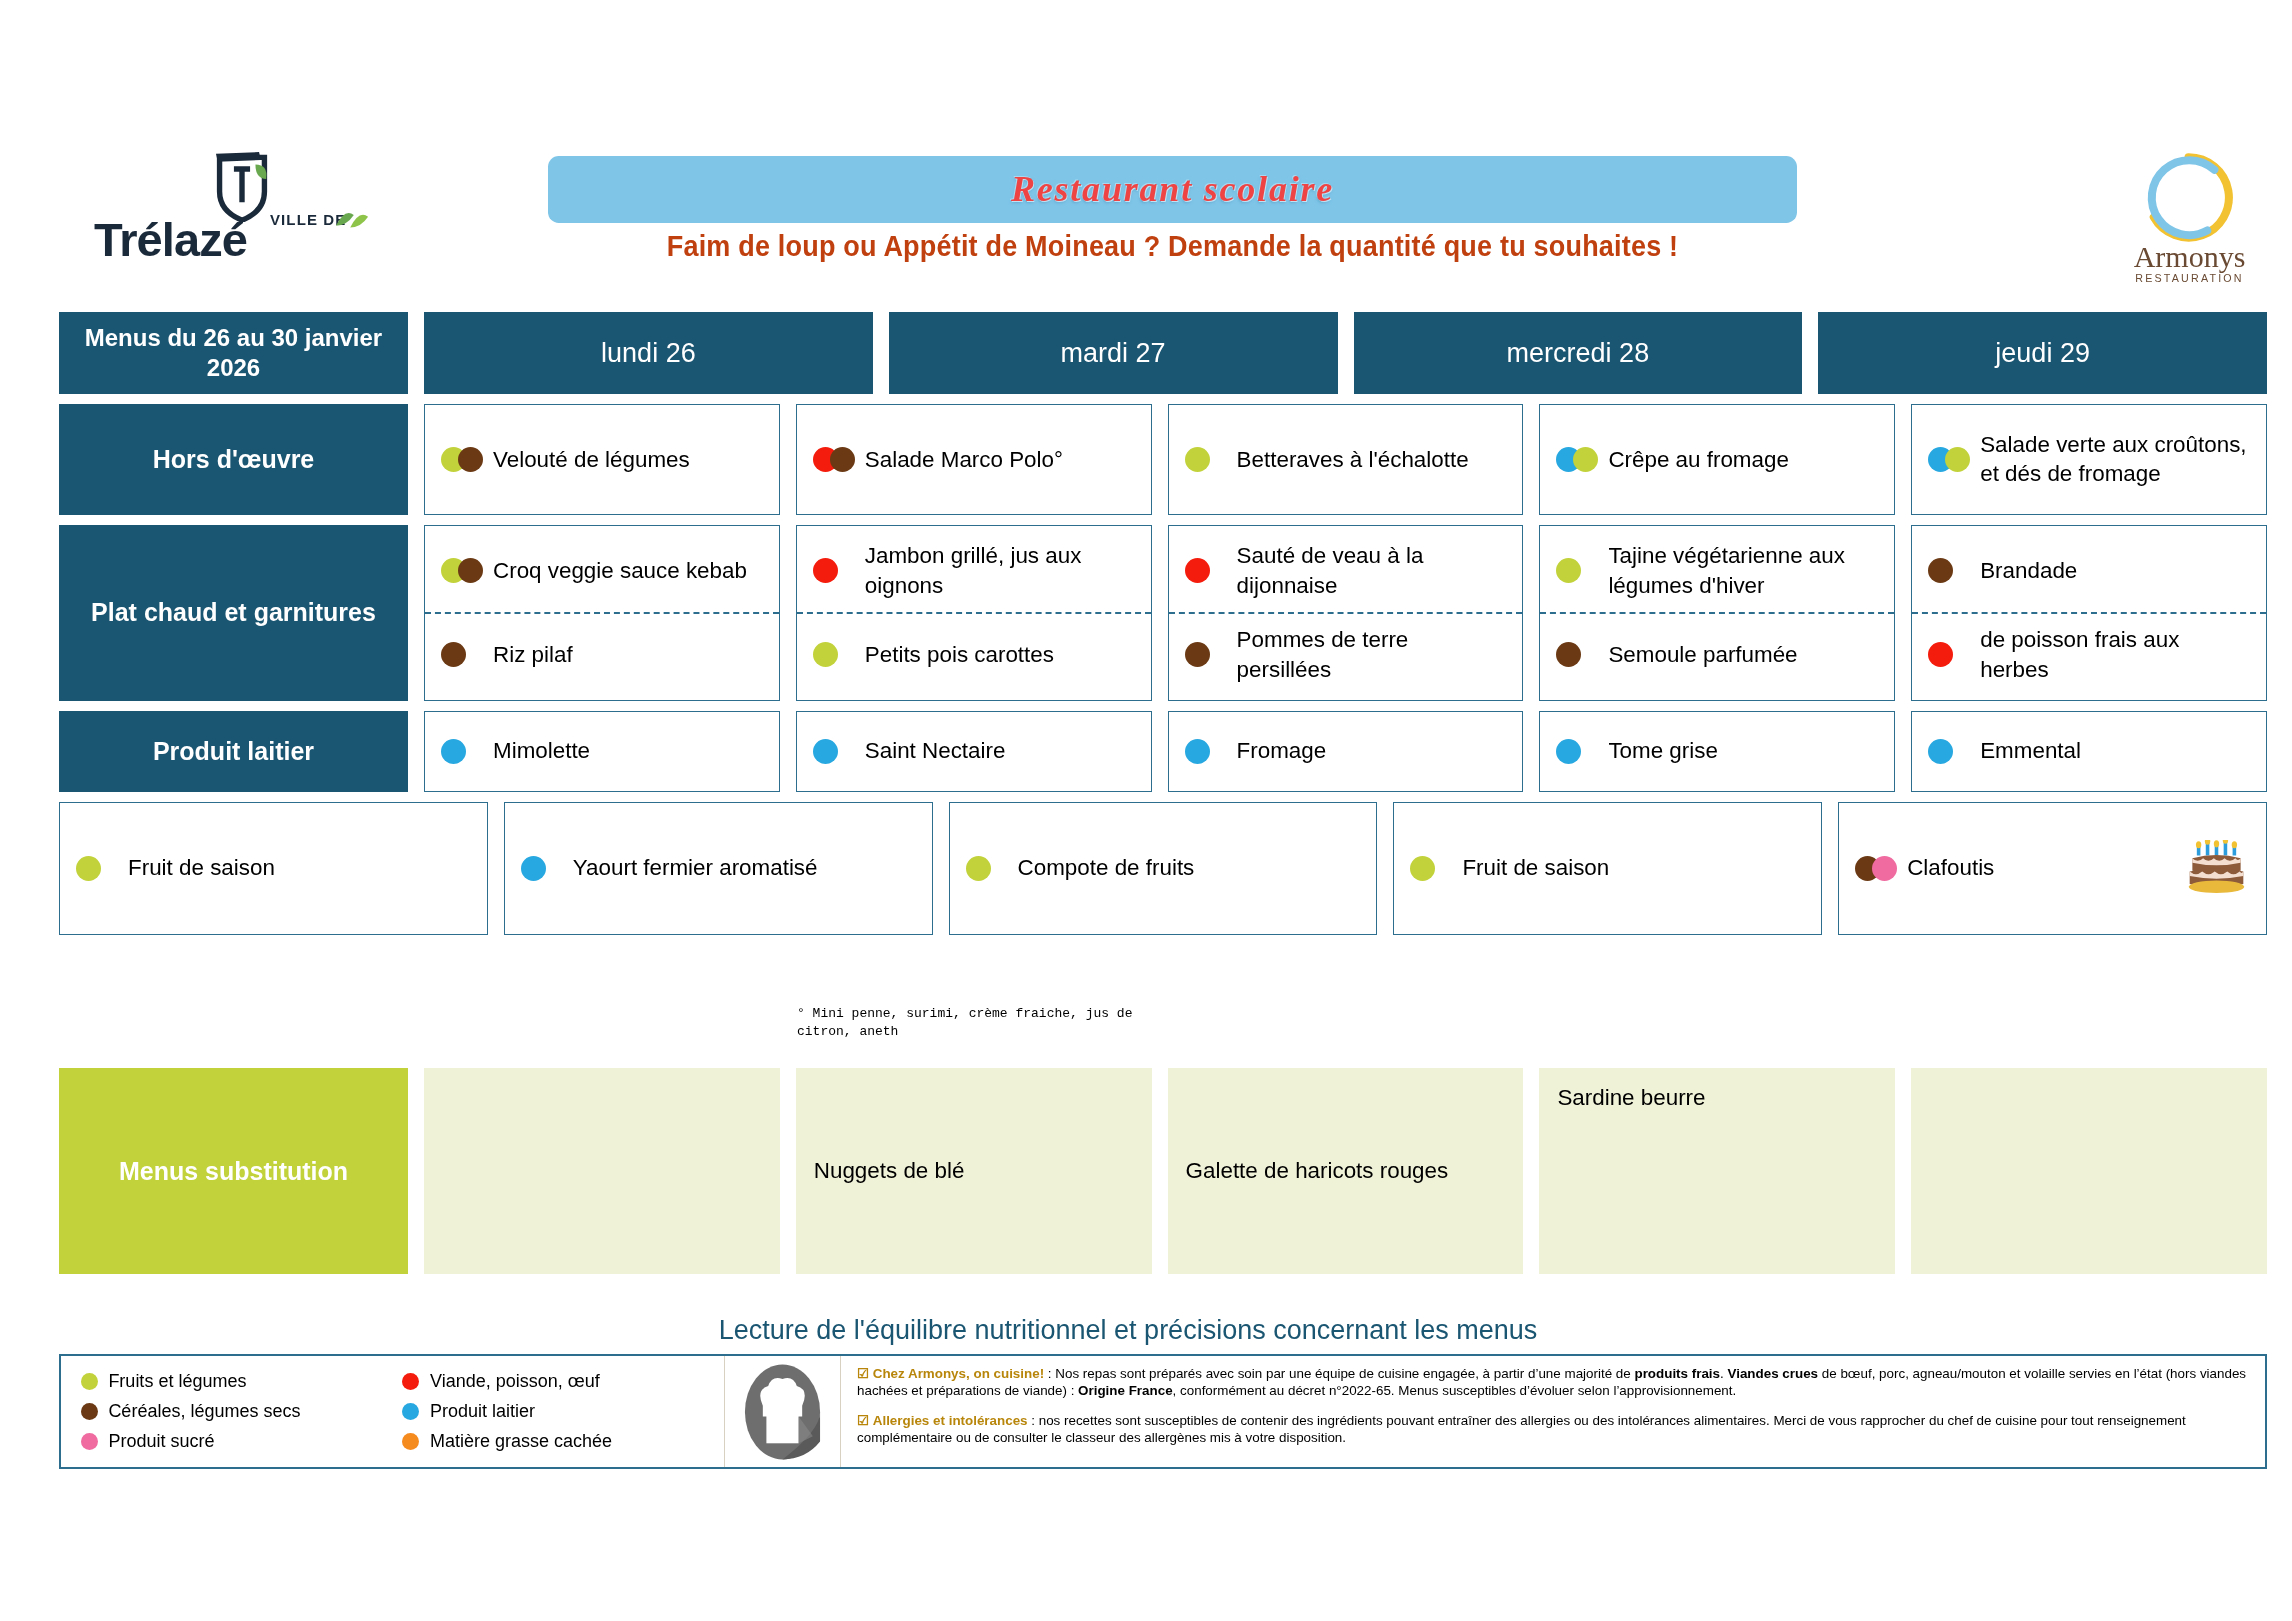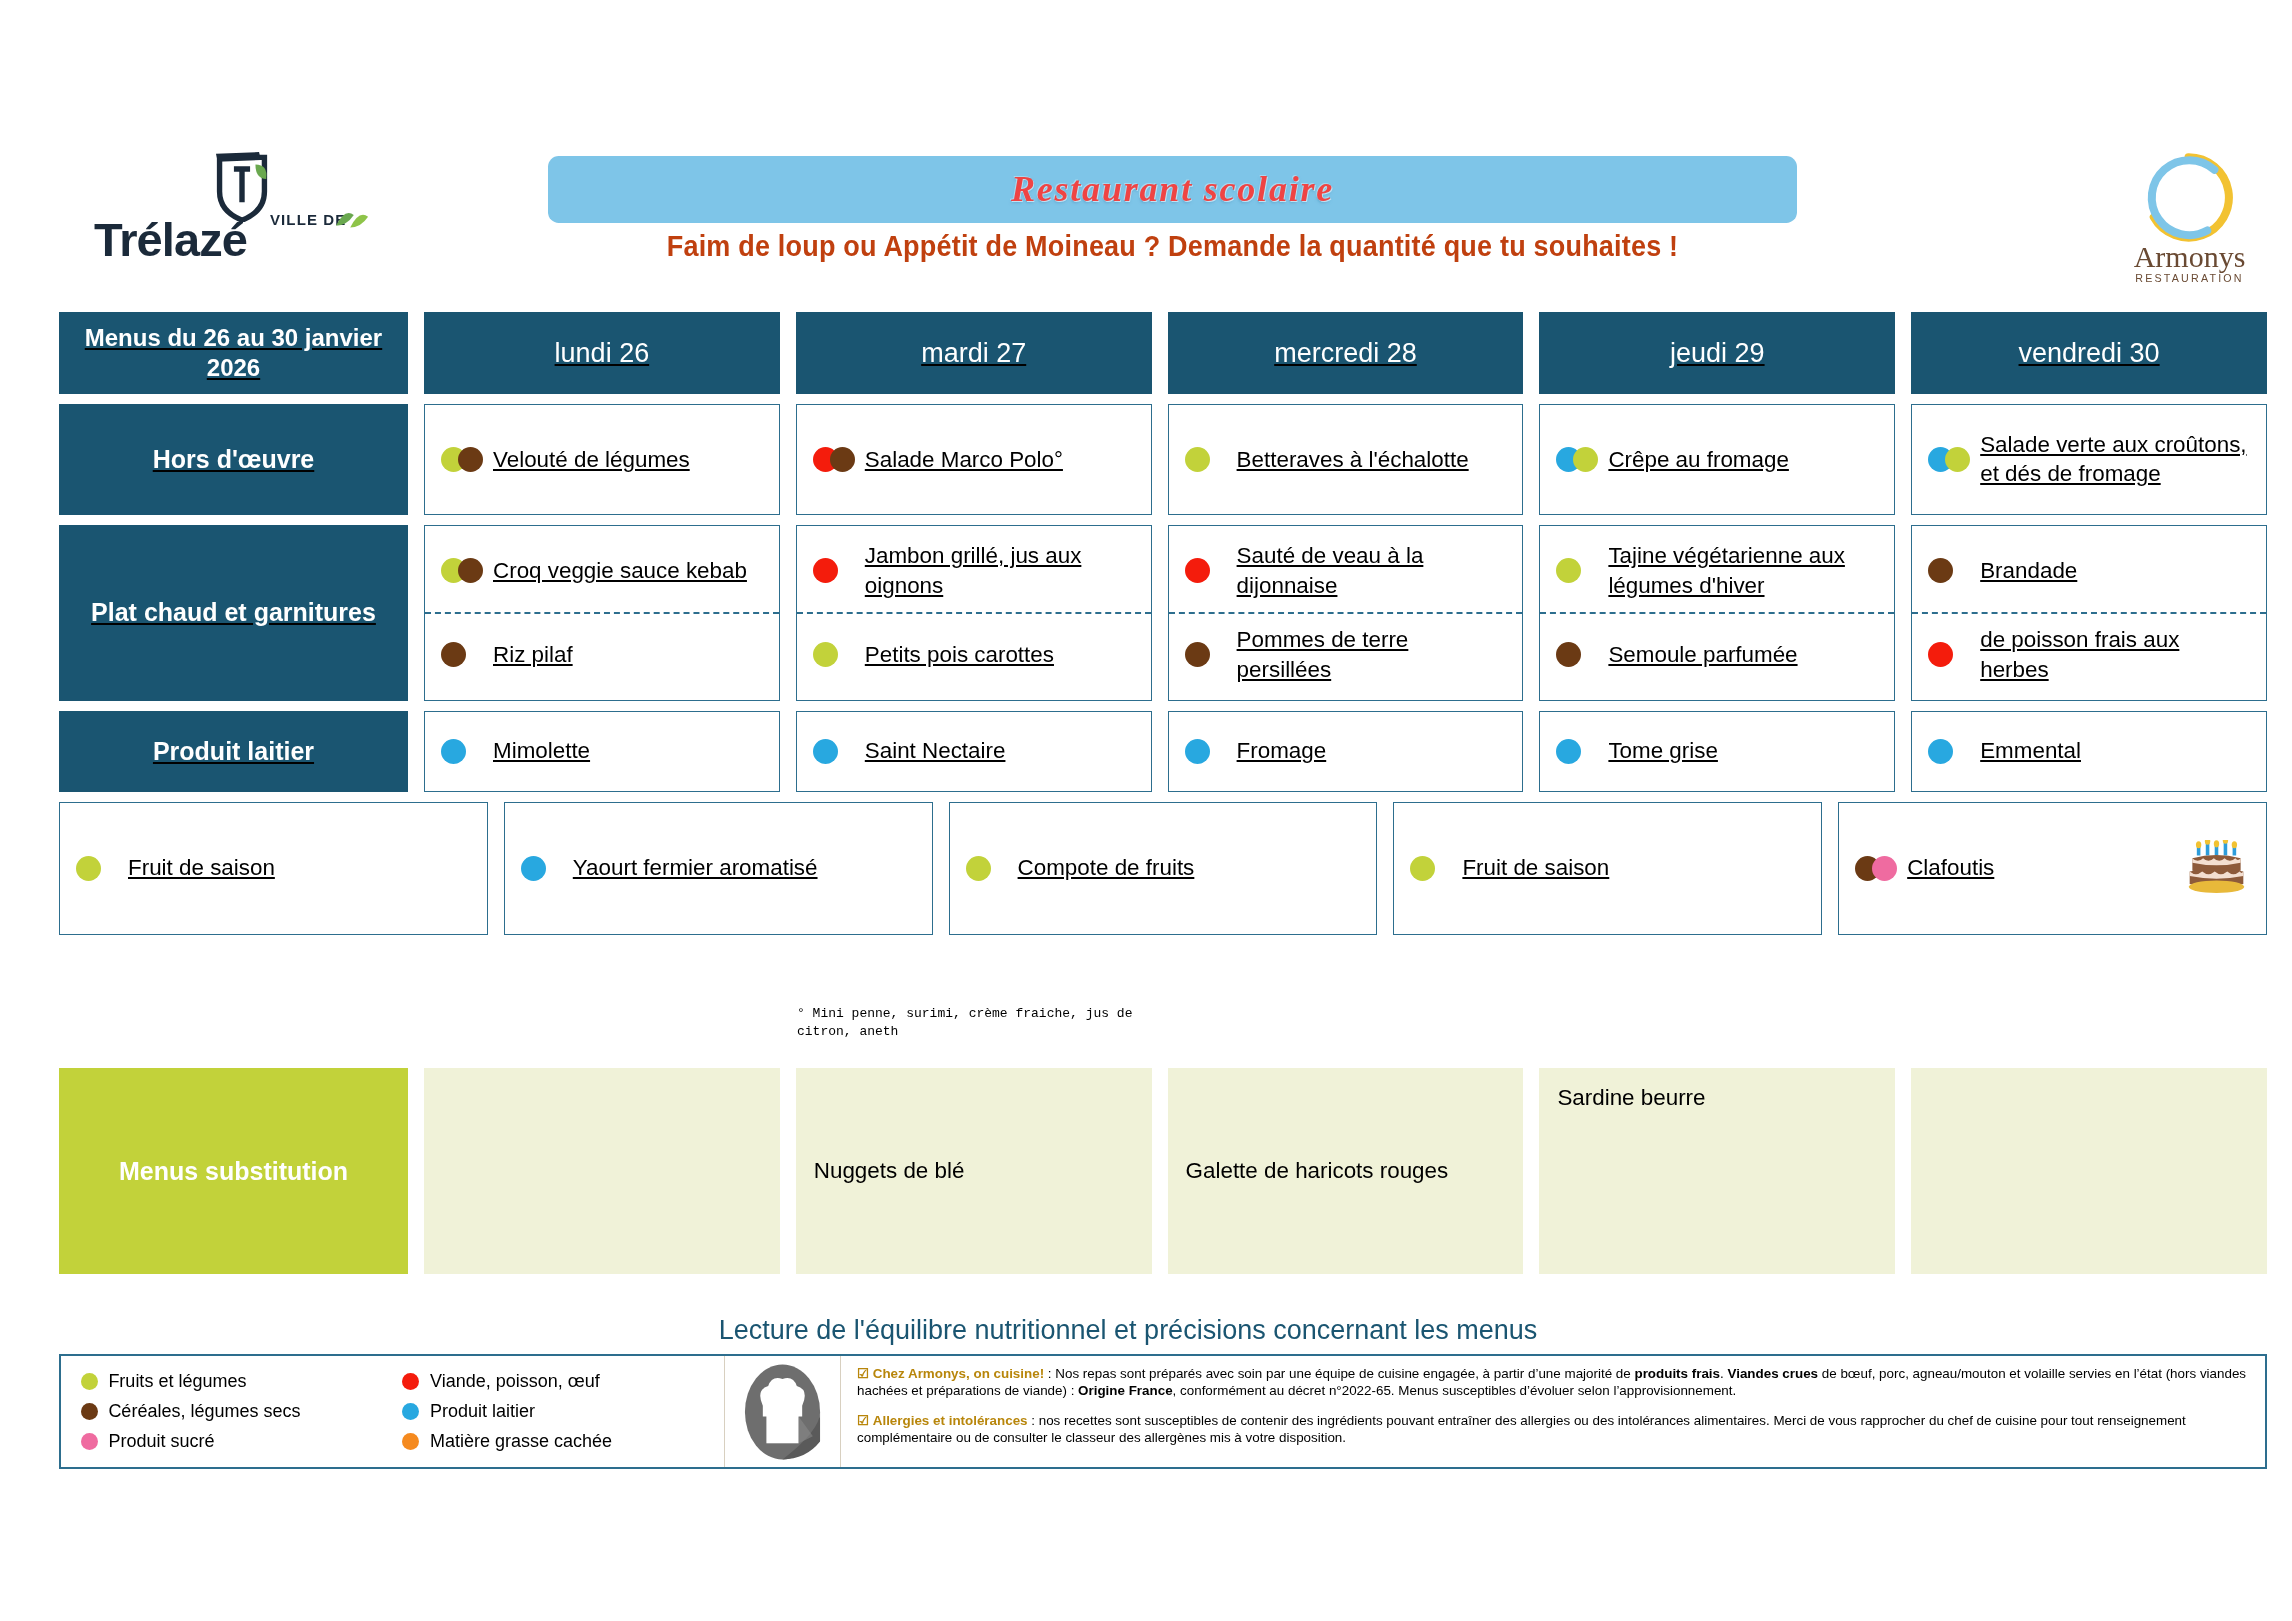--- a/index.html
+++ b/index.html
@@ -160,21 +160,20 @@
     letter-spacing: 2.2px;
     color: #6a4a33;
   }
 
   
   .grid {
     position: absolute;
     left: 59px;
     top: 312px;
     width: 2208px;
-    text-decoration: underline;
   }
   .grid-row {
     display: flex;
     gap: 16px;
     margin-bottom: 9.9px;
     align-items: stretch;
   }
 
   .rowhead {
     width: 349px;
@@ -420,21 +419,20 @@
   </div>
 
   <div class="grid">
 
     <div class="grid-row">
       <div class="rowhead date">Menus du 26 au 30 janvier 2026</div>
       <div class="daycell">lundi 26</div>
       <div class="daycell">mardi 27</div>
       <div class="daycell">mercredi 28</div>
       <div class="daycell">jeudi 29</div>
-      <div class="daycell">vendredi 30</div>
     </div>
 
     <div class="grid-row" style="min-height:111px;">
       <div class="rowhead">Hors d'œuvre</div>
       <div class="cell">
         <div class="dish">
             <span class="dots">
               <span class="dot" style="background: rgb(194, 210, 58);"></span>
               <span class="dot" style="background: rgb(107, 58, 20);"></span>
             </span>

